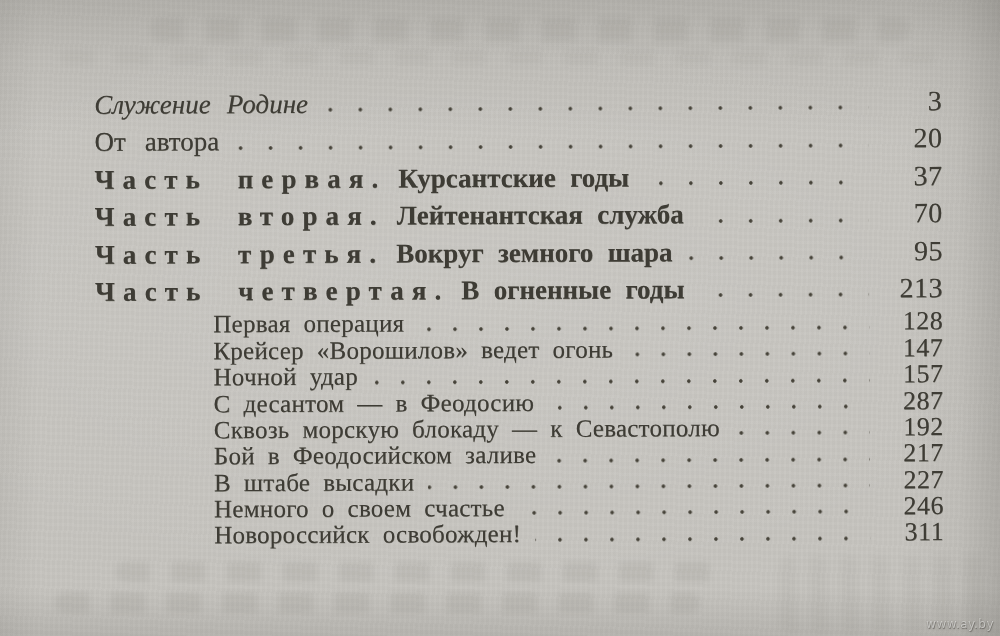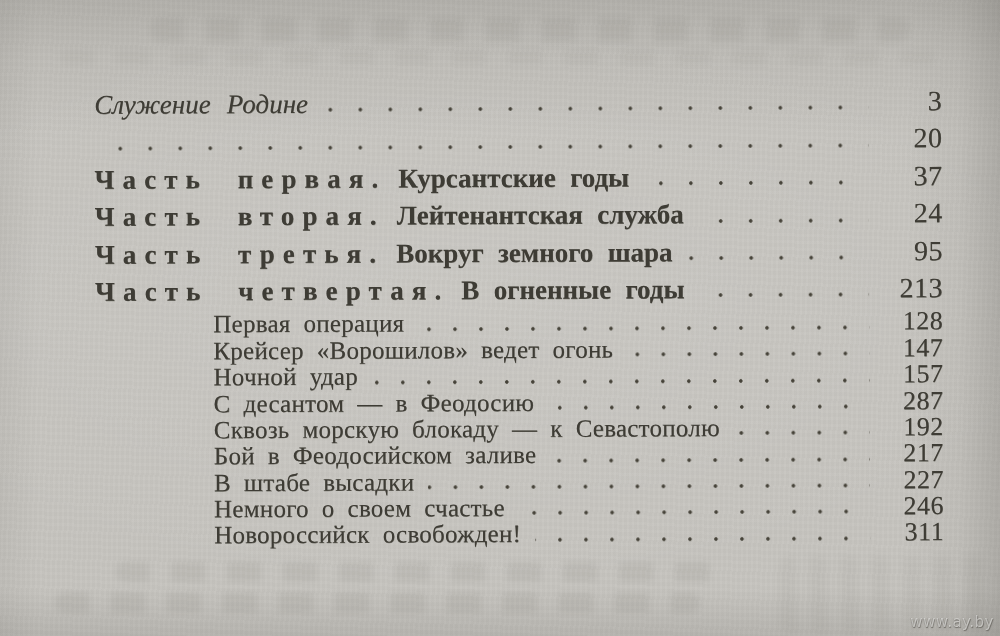--- a/index.html
+++ b/index.html
@@ -61,21 +61,21 @@
     background-image:radial-gradient(circle at 1.8px 50%, #454238 1.1px, rgba(69,66,56,0.8) 1.6px, rgba(0,0,0,0) 2.1px);
     background-size:30px 6px; background-repeat:repeat-x; background-position:right center;
   }
   .lvl1 .leader { background-size:26px 6px; margin-bottom:5px; }
 
   .num { flex:0 0 58px; text-align:right; font-size:28px; letter-spacing:0.5px; white-space:nowrap; }
   .lvl1 .num { font-size:26px; }
 
   .watermark {
     position:absolute; right:6px; bottom:5px; z-index:3;
-    font-family:"DejaVu Sans", sans-serif; font-size:15px; letter-spacing:0.5px;
+    font-family:"DejaVu Sans", sans-serif; font-size:12px; letter-spacing:0.5px;
     color:rgba(250,250,247,0.55);
     text-shadow:0.6px 0.6px 1px rgba(92,90,84,0.75), -0.4px -0.4px 1px rgba(92,90,84,0.35);
   }
 </style>
 </head>
 <body>
 
 <div class="paper"></div>
 
 <div class="ghost g-top1"></div>
@@ -84,34 +84,35 @@
 <div class="ghost g-bot2"></div>
 <div class="ghost g-bot3"></div>
 
 <div class="toc">
     <div class="row lvl0 plain italic">
       <span class="title">Служение Родине</span>
       <span class="leader"></span>
       <span class="num">3</span>
     </div>
     <div class="row lvl0 plain">
+      <span class="title">От автора</span>
       <span class="leader"></span>
       <span class="num">20</span>
     </div>
     <div class="row lvl0 partrow">
       <span class="part">Часть первая.</span>
       <span class="title">Курсантские годы</span>
       <span class="leader"></span>
       <span class="num">37</span>
     </div>
     <div class="row lvl0 partrow">
       <span class="part">Часть вторая.</span>
       <span class="title">Лейтенантская служба</span>
       <span class="leader"></span>
-      <span class="num">24</span>
+      <span class="num">70</span>
     </div>
     <div class="row lvl0 partrow">
       <span class="part">Часть третья.</span>
       <span class="title">Вокруг земного шара</span>
       <span class="leader"></span>
       <span class="num">95</span>
     </div>
     <div class="row lvl0 partrow">
       <span class="part">Часть четвертая.</span>
       <span class="title">В огненные годы</span>

